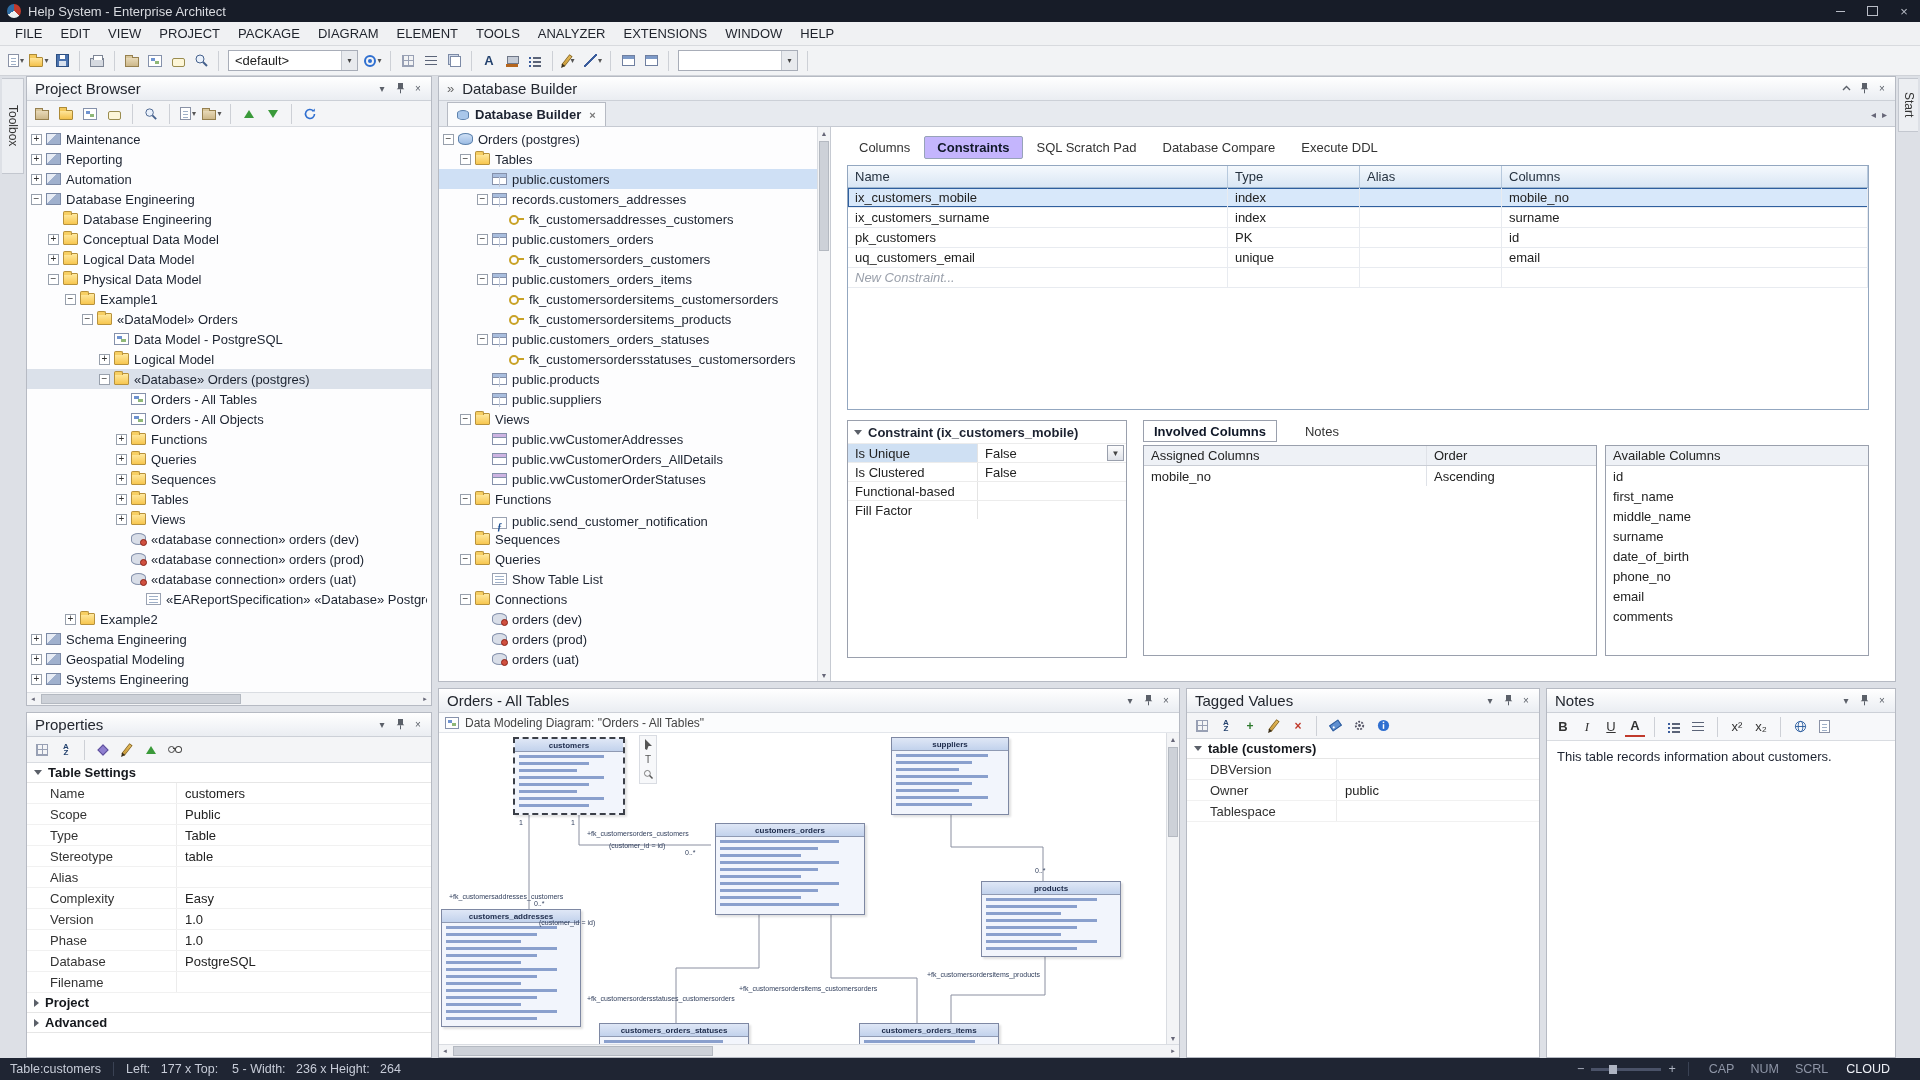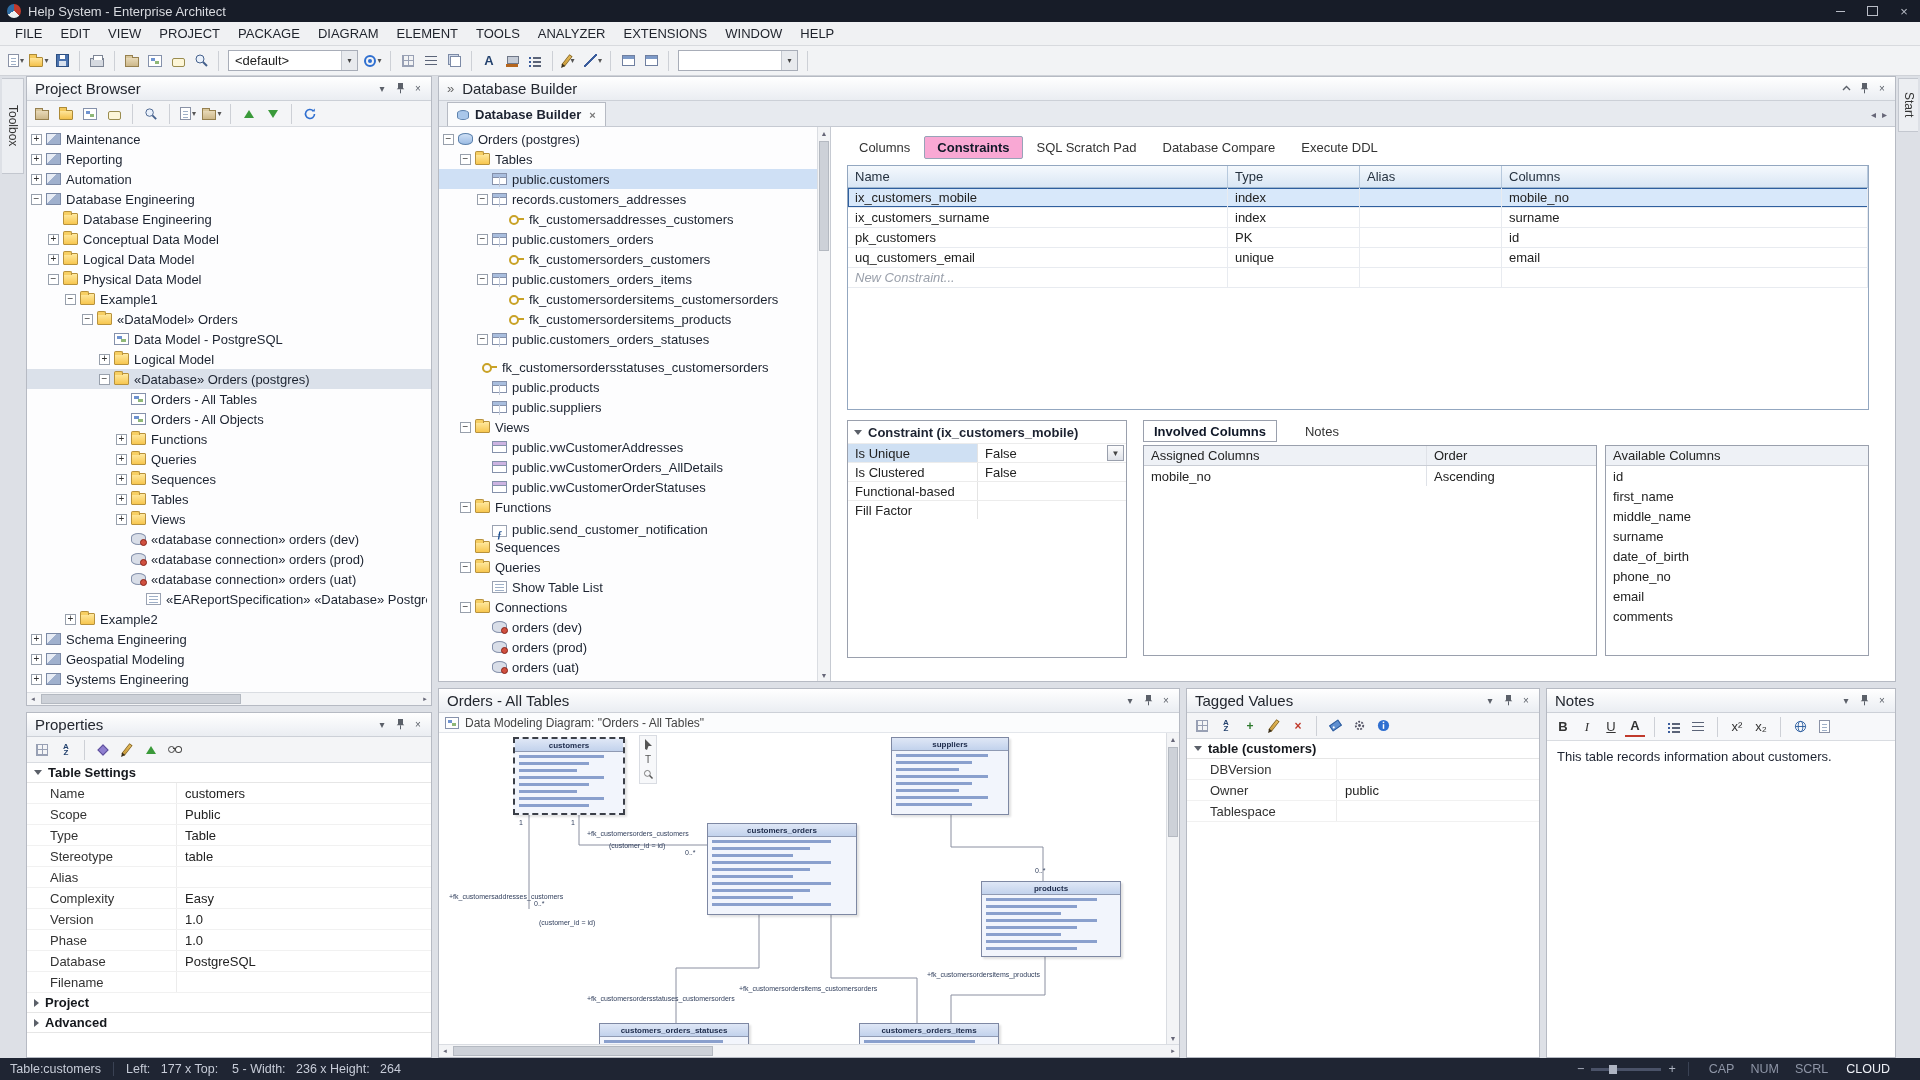--- a/index.html
+++ b/index.html
@@ -119,21 +119,21 @@
   .dbb-tab{height:24px;background:#fafbfc;border:1px solid #b6bac3;border-bottom:none;display:flex;align-items:center;padding:0 9px;font-size:13px;font-weight:bold;color:#1c2230;gap:6px}
   .gi-dbsmall{width:12px;height:10px;background:#a9c7ea;border:1px solid #5d82ad;border-radius:6px/3px}
   .tabx{color:#777;font-size:11px;margin-left:2px}
   .dbb-nav{margin-left:auto;display:flex;gap:6px;color:#667;font-size:10px;align-self:center}
   .dbb-content{flex:1;display:flex;min-height:0;background:#fff}
   .dbb-tree{width:392px;flex:none;border-right:1px solid #c6cad2;position:relative;overflow:hidden;background:#fdfdfe}
   .dbb-tree-inner{position:absolute;left:0;top:0;right:13px;bottom:0;overflow:hidden;padding-top:2px}
   .pane{flex:1;padding:8px 26px 0 16px;display:flex;flex-direction:column;min-width:0}
   .pane-tabs{display:flex;gap:2px;height:24px;flex:none;align-items:center}
   .pane-tab{padding:3px 12px;font-size:13px;color:#333}
-  .pane-tab.active{font-weight:bold;color:#101828;background:#f9a8d4;border:1px solid #97a3b8;border-radius:2px}
+  .pane-tab.active{font-weight:bold;color:#101828;background:#c4b5fd;border:1px solid #97a3b8;border-radius:2px}
   .cgrid{margin-top:6px;height:245px;border:1px solid #93a7c0;flex:none;display:flex;flex-direction:column;background:#fff;overflow:hidden}
   .cg-head{display:flex;height:22px;flex:none;background:linear-gradient(#f5f9fd,#d9e6f4);border-bottom:1px solid #9eb6ce;font-size:13px;color:#25313f}
   .cg-cell{padding:0 7px;display:flex;align-items:center;overflow:hidden;white-space:nowrap}
   .cg-head .cg-cell{border-right:1px solid #b7c9dd}
   .cg-row{display:flex;height:20px;flex:none;font-size:13px;color:#222;border-bottom:1px solid #e8ebf0}
   .cg-row .cg-cell{border-right:1px solid #e8ebf0}
   .cg-row.sel{background:#d8e8fa;box-shadow:inset 0 0 0 1px #2f5f9e}
   .cg-row.newrow{color:#9aa0ab;font-style:italic}
   .lower{display:flex;margin-top:10px;gap:16px;height:238px;flex:none;min-width:0}
   .cbox{width:280px;flex:none;border:1px solid #9aa0ad;background:#fff;display:flex;flex-direction:column}
@@ -693,21 +693,21 @@
               <div class="trow" style="padding-left: 55px;">
                 <span class="tgsp"></span>
                 <span class="ic ic-key"></span>
                 <span class="lbl">fk_customersordersitems_products</span>
               </div>
               <div class="trow" style="padding-left: 38px;">
                 <span class="tg">−</span>
                 <span class="ic ic-table"></span>
                 <span class="lbl">public.customers_orders_statuses</span>
               </div>
-              <div class="trow" style="padding-left: 28px; margin-top: 8px;">
+              <div class="trow" style="padding-left: 55px;">
                 <span class="tgsp"></span>
                 <span class="ic ic-key"></span>
                 <span class="lbl">fk_customersordersstatuses_customersorders</span>
               </div>
               <div class="trow" style="padding-left: 38px;">
                 <span class="tgsp"></span>
                 <span class="ic ic-table"></span>
                 <span class="lbl">public.products</span>
               </div>
               <div class="trow" style="padding-left: 38px;">
@@ -972,38 +972,57 @@
                 <i></i>
                 <i></i>
                 <i></i>
                 <i></i>
                 <i></i>
                 <i></i>
                 <i></i>
                 <i></i>
               </div>
             </div>
-            <div class="ent" style="left: 268px; top: 90px; width: 150px; height: 92px;">
+            <div class="ent" style="left: 276px; top: 90px; width: 150px; height: 92px;">
               <div class="eh">customers_orders</div>
               <div class="eb">
                 <i></i>
                 <i></i>
                 <i></i>
                 <i></i>
                 <i></i>
                 <i></i>
                 <i></i>
                 <i></i>
                 <i></i>
                 <i></i>
               </div>
             </div>
             <div class="ent" style="left: 542px; top: 148px; width: 140px; height: 76px;">
               <div class="eh">products</div>
               <div class="eb">
+                <i></i>
+                <i></i>
+                <i></i>
+                <i></i>
+                <i></i>
+                <i></i>
+                <i></i>
+                <i></i>
+              </div>
+            </div>
+            <div class="ent" style="left: 2px; top: 176px; width: 140px; height: 118px;">
+              <div class="eh">customers_addresses</div>
+              <div class="eb">
+                <i></i>
+                <i></i>
+                <i></i>
+                <i></i>
+                <i></i>
+                <i></i>
                 <i></i>
                 <i></i>
                 <i></i>
                 <i></i>
                 <i></i>
                 <i></i>
                 <i></i>
                 <i></i>
               </div>
             </div>

